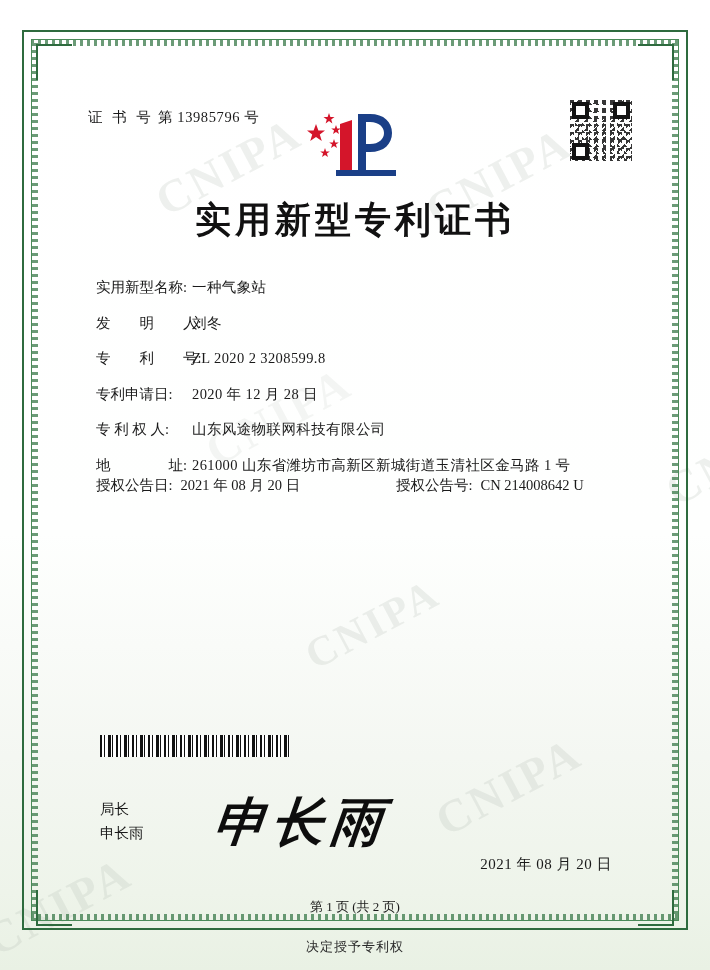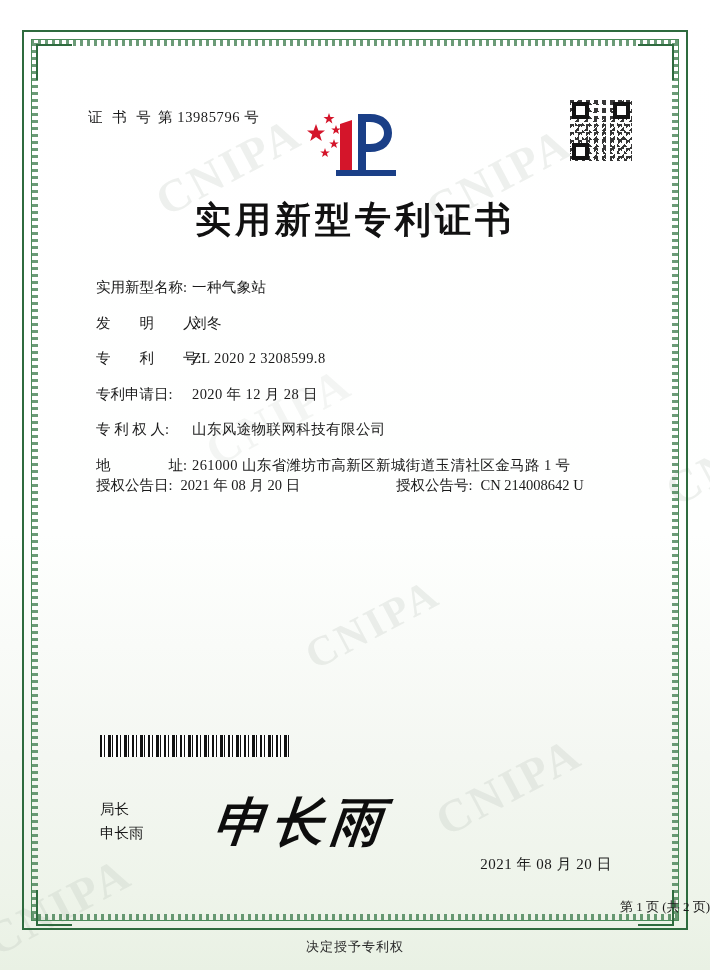--- a/index.html
+++ b/index.html
@@ -218,21 +218,21 @@
   .issue-date {
     position: absolute;
     right: 98px; top: 855px;
     font-size: 15px;
     letter-spacing: 0.5px;
   }
 
   .page-no {
     position: absolute;
     left: 0; right: 0; top: 898px;
-    text-align: right;
+    text-align: center;
     font-size: 13px;
   }
   .footnote {
     position: absolute;
     left: 0; right: 0; top: 938px;
     text-align: center;
     font-size: 13px;
     letter-spacing: 1px;
     color: #2a2a2a;
   }

